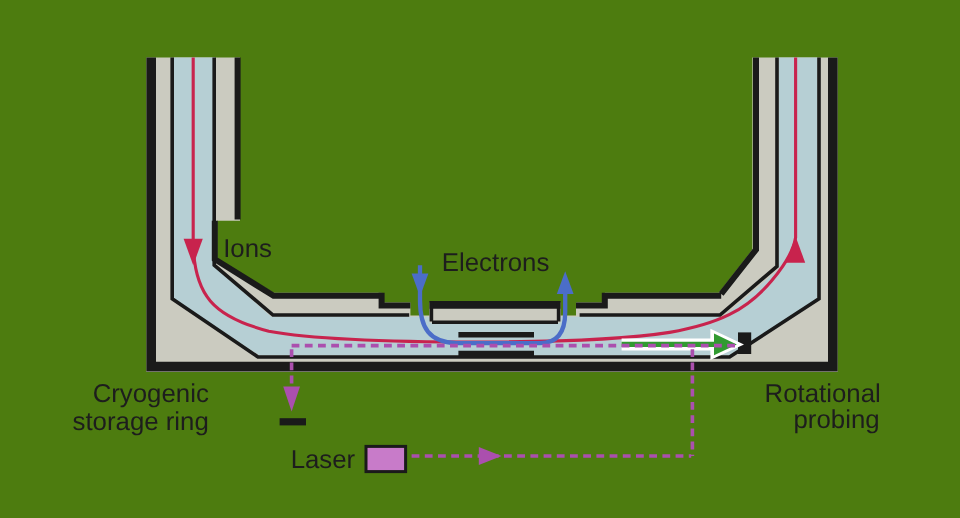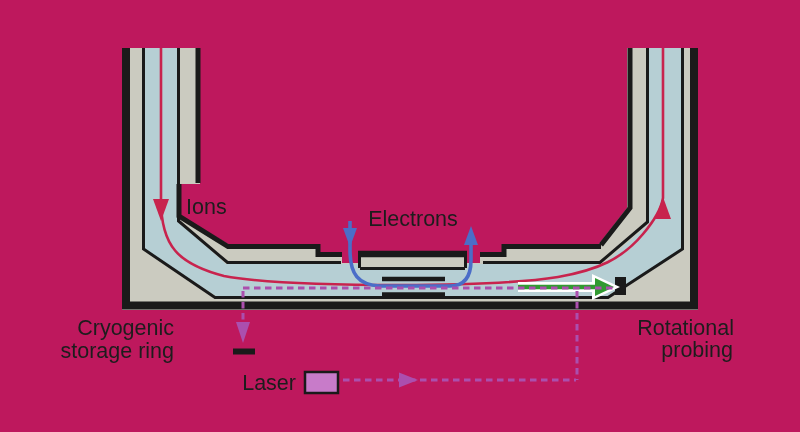--- a/index.html
+++ b/index.html
@@ -1,16 +1,16 @@
 <!DOCTYPE html>
 <html><head>
 <meta charset="utf-8">
 <style>
   html,body{margin:0;padding:0;background:#ffffff;}
-  .stage{width:800px;height:432px;position:relative;background:#be185d;overflow:hidden;}
+  .stage{width:800px;height:432px;position:relative;background:#4d7c0f;overflow:hidden;}
   svg{display:block;}
   text{fill:#1d1d1d;font-family:"Liberation Sans","DejaVu Sans",sans-serif;font-size:21.5px;}
 </style>
 </head>
 <body>
 
 <div class="stage">
 <svg width="800" height="432" viewBox="0 0 800 432">
 
   <path d="M122,48 L122,310 L698,310 L698,48 L627,48 L627,208 L599,244 L504,244 L504,252

